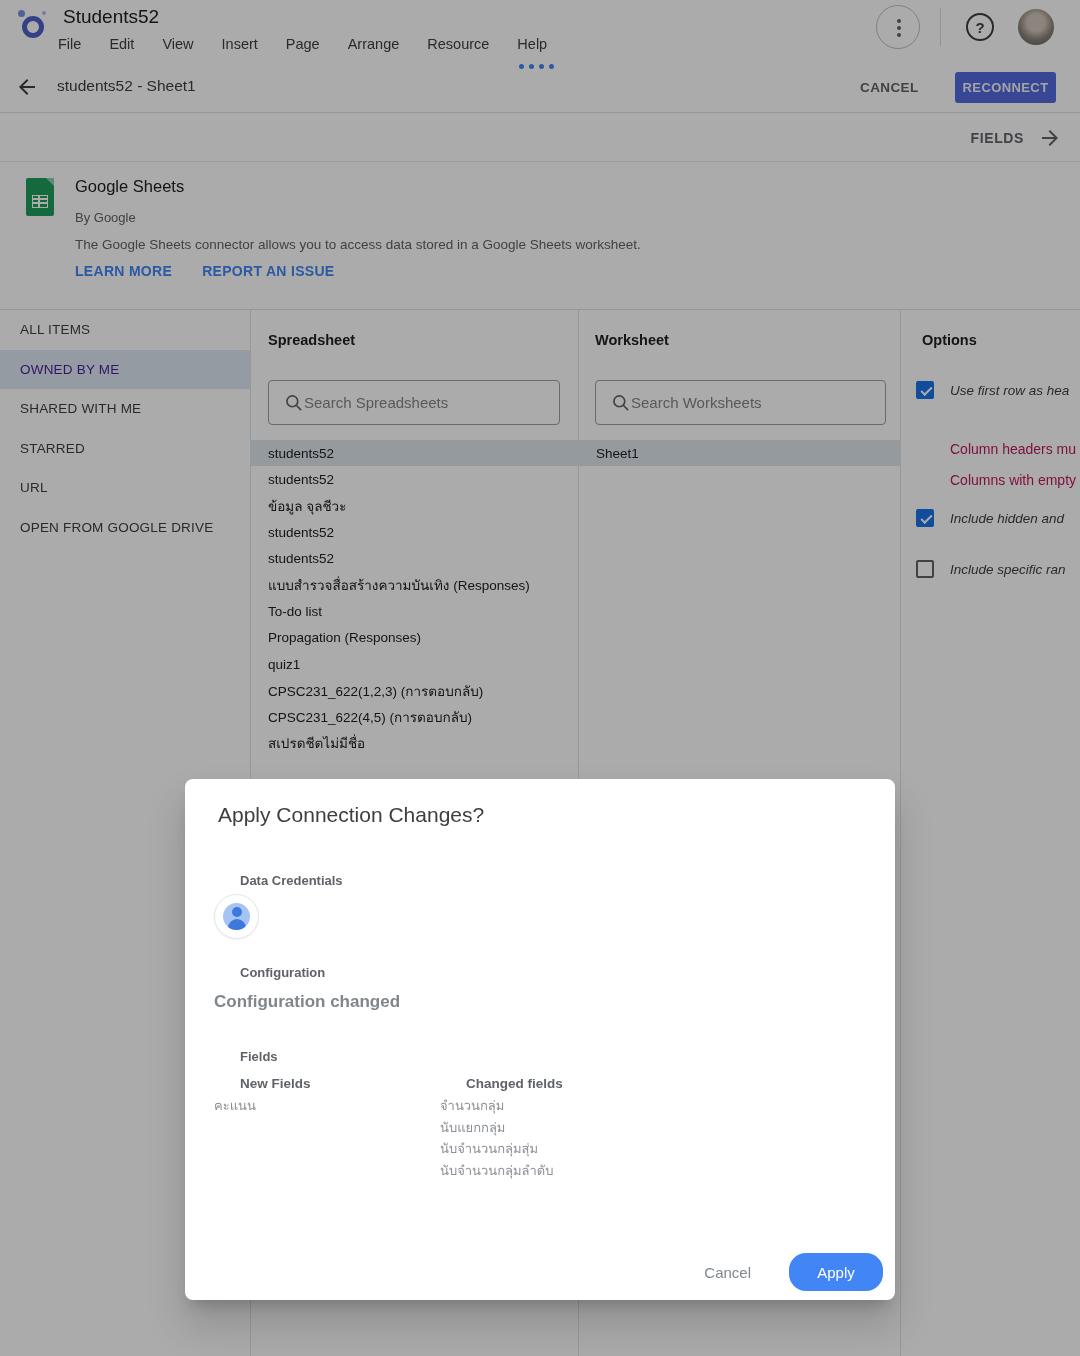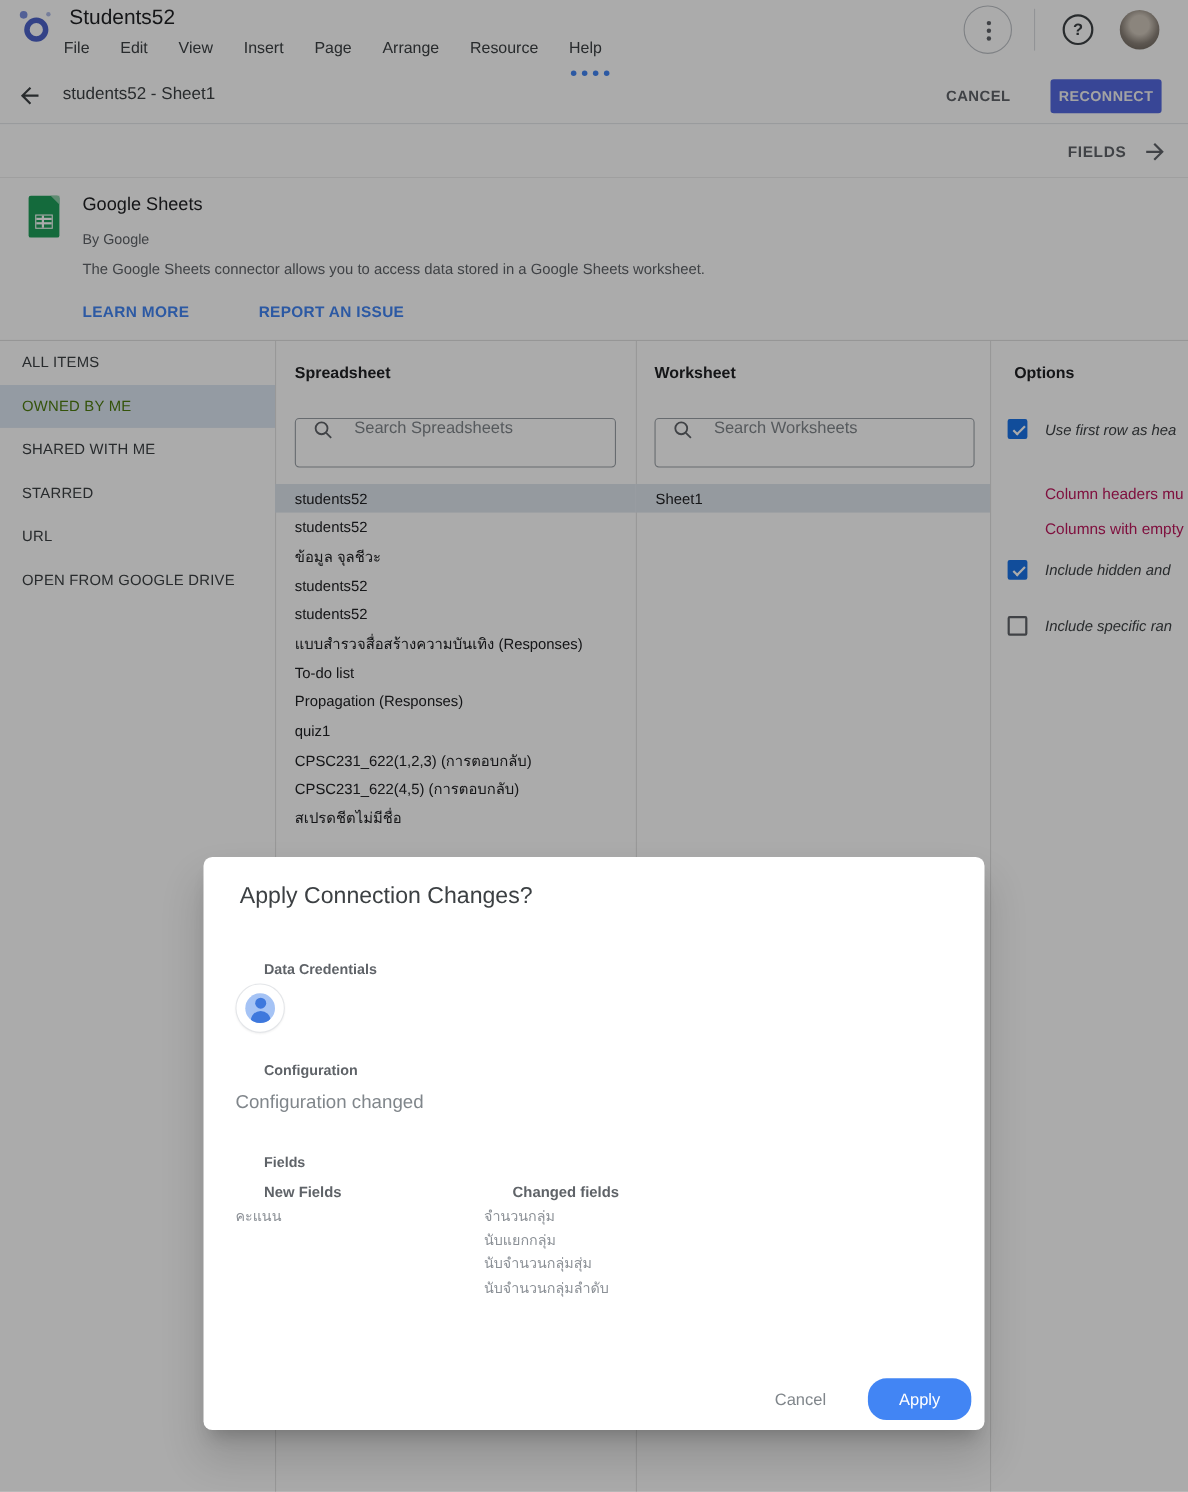--- a/index.html
+++ b/index.html
@@ -58,34 +58,34 @@
           border-left:8px solid transparent; border-top:8px solid #8fd1ac; }
   .sheets-icon .grid { position:absolute; left:6px; top:17px; width:16px; height:13px;
           border:1.6px solid #fff; }
   .sheets-icon .grid::before { content:""; position:absolute; left:0; right:0; top:2.4px; height:1.6px;
           background:#fff; box-shadow:0 4px 0 #fff; }
   .sheets-icon .grid::after { content:""; position:absolute; top:0; bottom:0; left:5.4px; width:1.6px;
           background:#fff; }
   .conn-name { position:absolute; left:75px; top:15px; font-size:16.5px; font-weight:500; color:#202124; }
   .conn-by { position:absolute; left:75px; top:48px; font-size:13px; color:#5f6368; }
   .conn-desc { position:absolute; left:75px; top:75px; font-size:13.5px; color:#5f6368; }
-  .conn-links { position:absolute; left:75px; top:113px; display:flex; gap:63px; }
+  .conn-links { position:absolute; left:75px; top:101px; display:flex; gap:30px; }
   .conn-links span { font-size:14px; font-weight:bold; letter-spacing:.3px; color:#4285f4; }
 
   
   .cols { position:absolute; left:0; top:310px; width:1080px; height:1046px; background:#fff; }
   .vdiv { position:absolute; top:0; bottom:0; width:1px; background:#e3e3e3; }
   .sidebar { position:absolute; left:0; top:0; width:250px; }
   .side-item { height:39.5px; display:flex; align-items:center; padding-left:20px;
           font-size:13.5px; letter-spacing:.2px; color:#3c4043; white-space:nowrap; }
-  .side-item.selected { background:#dde7f3; color:#4d7c0f; }
+  .side-item.selected { background:#dde7f3; color:#4c1d95; }
 
   .panel-title { position:absolute; top:22px; font-size:14.5px; font-weight:bold; color:#202124; }
   .searchbox { position:absolute; top:70px; height:45px; border:1px solid #9aa0a6; border-radius:4px;
-          background:#fff; display:flex; align-items:flex-start; padding-left:15px; gap:18px; }
+          background:#fff; display:flex; align-items:center; padding-left:15px; }
   .searchbox .ph { font-size:15px; color:#80868b; }
 
   .ss-list { position:absolute; left:250px; top:130px; width:328px; }
   .ss-row { height:26.4px; display:flex; align-items:center; padding-left:18px; font-size:13.5px;
           color:#202124; white-space:nowrap; }
   .ss-row.selected { background:#dfe6ee; }
   .ws-list { position:absolute; left:578px; top:130px; width:322px; }
 
   
   .opt-row { position:absolute; display:flex; align-items:center; gap:16px; white-space:nowrap; }
@@ -105,21 +105,21 @@
   .m-label { position:absolute; font-size:13px; font-weight:bold; color:#5f6368;padding-left:26px; }
   .cred-chip { position:absolute; left:29px; top:115px; width:45px; height:45px; border-radius:50%;
           background:#fff; border:1px solid #e4e6e9; box-shadow:0 1px 2px rgba(0,0,0,.06);
           display:flex; align-items:center; justify-content:center; }
   .chip-person { width:27px; height:27px; border-radius:50%; background:#a5c3f5; position:relative;
           overflow:hidden; }
   .chip-person::before { content:""; position:absolute; left:8.5px; top:4px; width:10px; height:10px;
           border-radius:50%; background:#3e78dd; }
   .chip-person::after { content:""; position:absolute; left:4.5px; top:16px; width:18px; height:12px;
           border-radius:9px 9px 0 0; background:#3e78dd; }
-  .m-config-status { position:absolute; left:29px; top:213px; font-size:17px; color:#80868b; }
+  .m-config-status { position:absolute; left:29px; top:213px; font-size:17px; color:#80868b;font-weight:bold; }
   .m-col-list { position:absolute; list-style:none; }
   .m-col-list li { font-size:13px; color:#8b9096; line-height:21.5px; }
   .m-btns { position:absolute; right:12px; bottom:9px; display:flex; align-items:center; gap:26px; }
   .m-cancel { font-size:15px; font-weight:500; color:#80868b; padding:8px 12px; }
   .m-apply { width:94px; height:38px; border-radius:17px; background:#4285f4; color:#fff;
           font-size:15px; font-weight:500; display:flex; align-items:center; justify-content:center; }
   svg { display:block; }
 </style>
 </head>
 <body>

